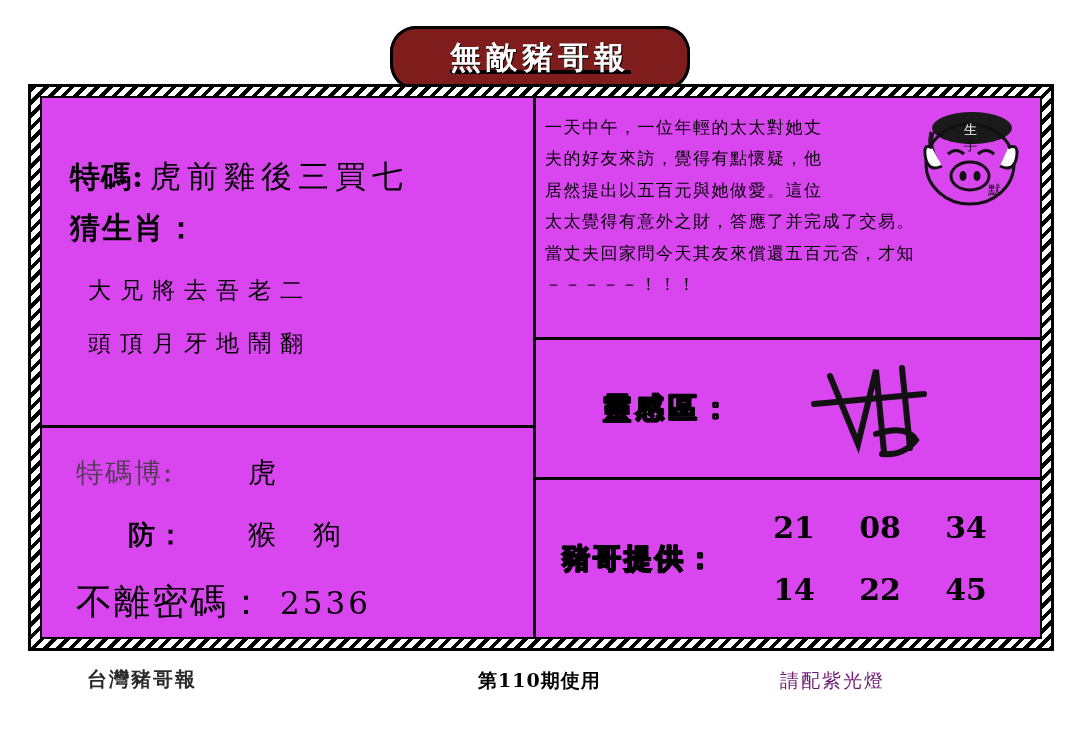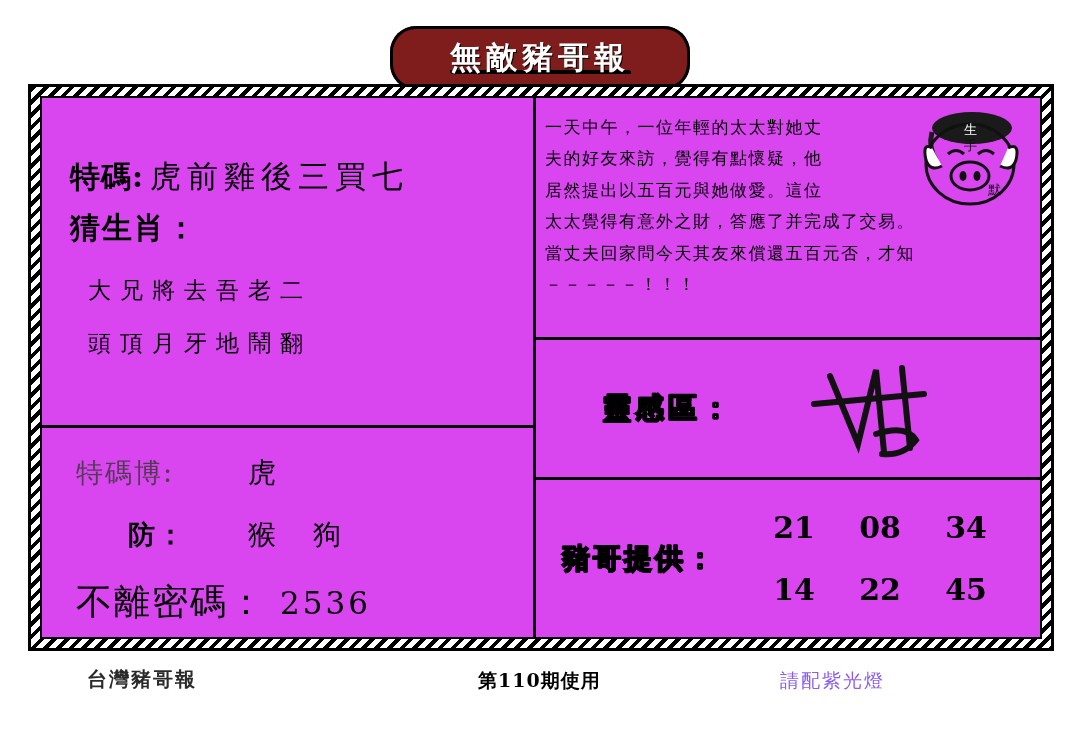--- a/index.html
+++ b/index.html
@@ -287,21 +287,21 @@
     font-size: 19px;
     font-weight: bold;
     letter-spacing: 1px;
   }
   #footer .f-right {
     position: absolute;
     left: 780px;
     top: 8px;
     font-size: 19px;
     letter-spacing: 2px;
-    color: #8b5cf6;
+    color: #701a75;
   }
 </style>
 </head>
 <body>
 
 <div id="masthead">
   <span class="mh-text">無敵豬哥報</span>
 </div>
 
 <div id="sheet">

